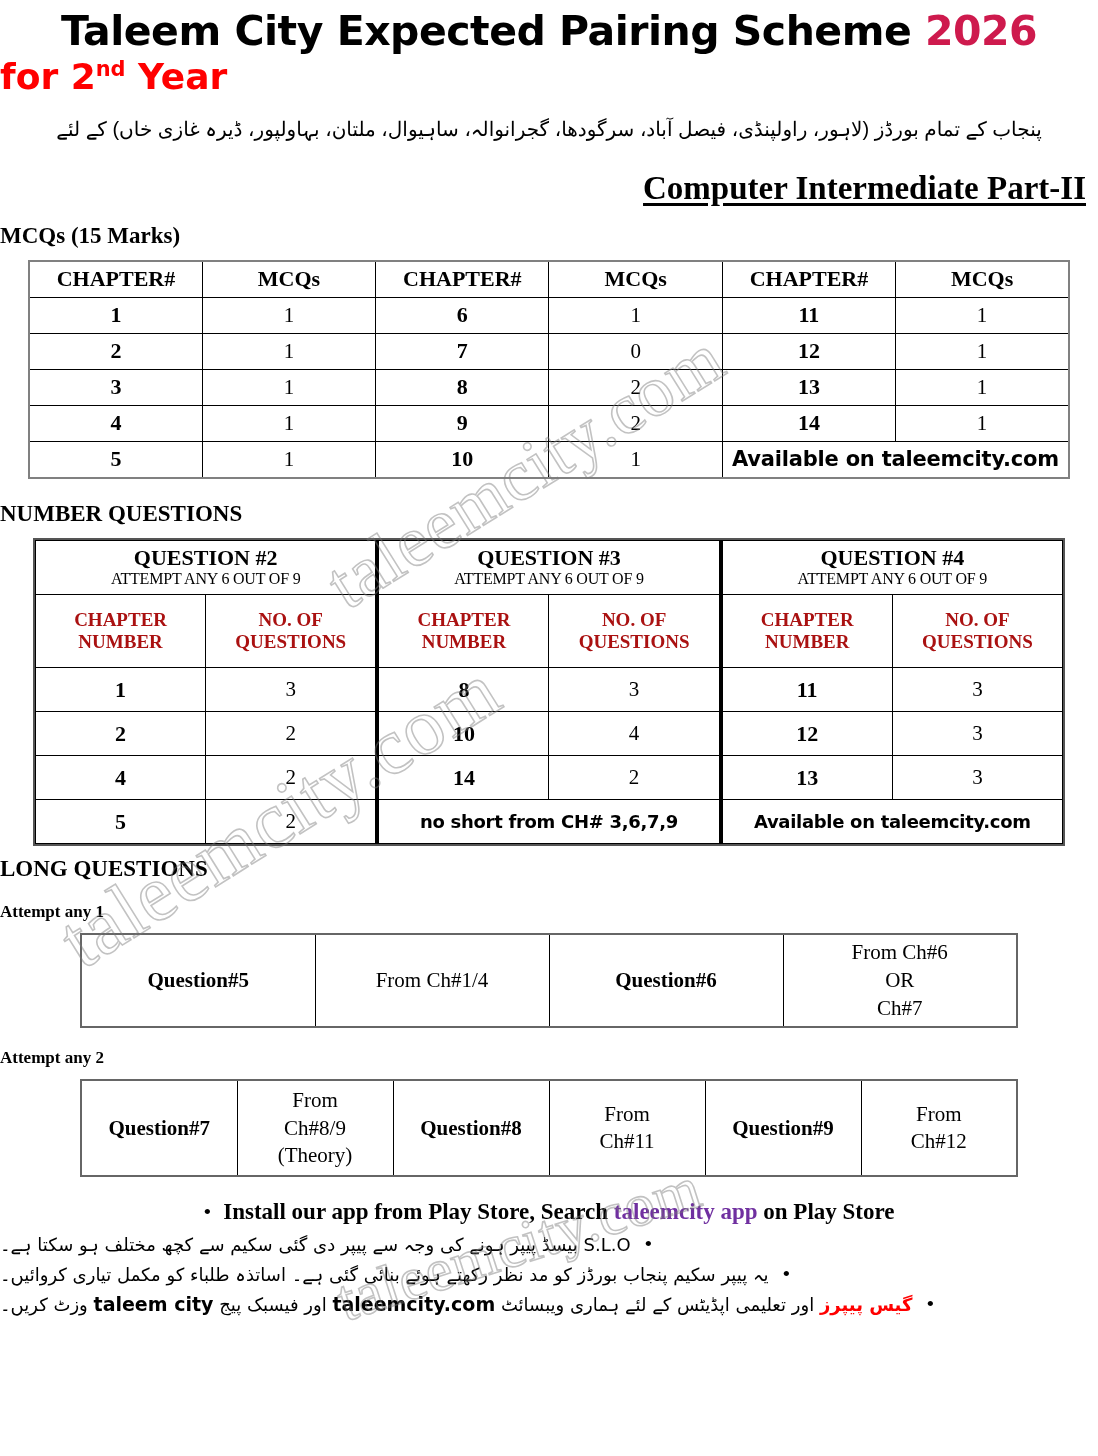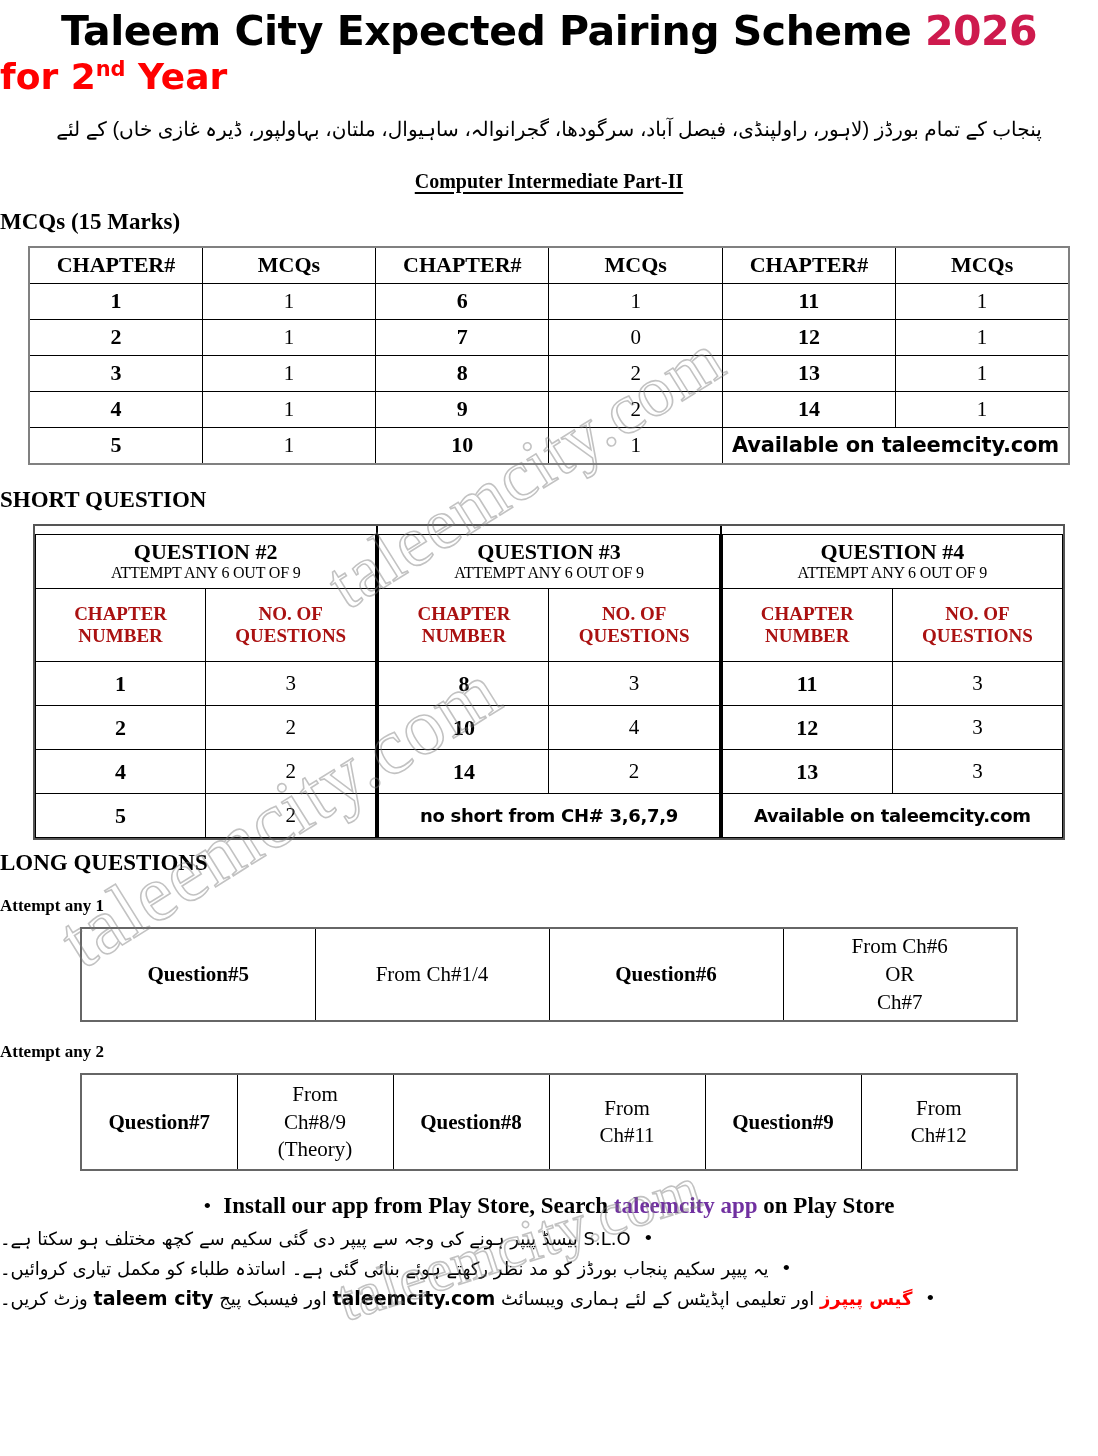--- a/index.html
+++ b/index.html
@@ -64,26 +64,26 @@
   .urdu-sub {
     text-align: center;
     direction: rtl;
     font-size: 20px;
     font-family: Liberation Sans, sans-serif;
     margin: 17px 0 0 0;
     line-height: 1.5;
   }
 
   .subject {
-    text-align: center;
-    font-weight: 700;
-    font-size: 20px;
+    text-align: right;
+    font-weight: 700;
+    font-size: 33px;
     text-decoration: underline;
     text-underline-offset: 4px;
-    margin: 26px 0 0 0;
+    margin: 26px 12px 0 0;
   }
   .section-h {
     text-align: left;
     font-weight: 700;
     font-size: 23px;
     margin: 16px 0 0 0;
   }
   .section-h.sq  { margin-top: 22px; }
   .section-h.lq  { margin-top: 10px; }
   .attempt-h {
@@ -121,21 +121,21 @@
 
   
   .sq-wrap {
     width: 1028px;
     margin: 11px auto 0 auto;
     border: 2px solid #555555;
     display: flex;
   }
   .sq-block { flex: 1 1 0; }
   .sq-block + .sq-block { border-left: 2px solid #000000; }
-  .sq-block table { width: 100%; table-layout: fixed; margin-top: 8px; }
+  .sq-block table { width: 100%; table-layout: fixed; }
   .sq-block td {
     border: 1px solid #000000;
     text-align: center;
     padding: 5px;
   }
   .sq-title {
     font-weight: 700;
     font-size: 22px;
     line-height: 1.18;
     padding: 4px 0 5px 0 !important;
@@ -285,21 +285,21 @@
     <tr>
       <td class="ch">5</td>
       <td class="num">1</td>
       <td class="ch">10</td>
       <td class="num">1</td>
       <td class="avail" colspan="2">Available on taleemcity.com</td>
     </tr>
   </tbody>
 </table>
 
-<div class="section-h sq">SHORT QUESTION</div>
+<div class="section-h sq">NUMBER QUESTIONS</div>
 
 <div class="sq-wrap">
 
   <div class="sq-block">
     <table>
       <tbody>
         <tr>
           <td class="sq-title" colspan="2">
             <span>QUESTION #2</span>
             <span class="sub">ATTEMPT ANY 6 OUT OF 9</span>

